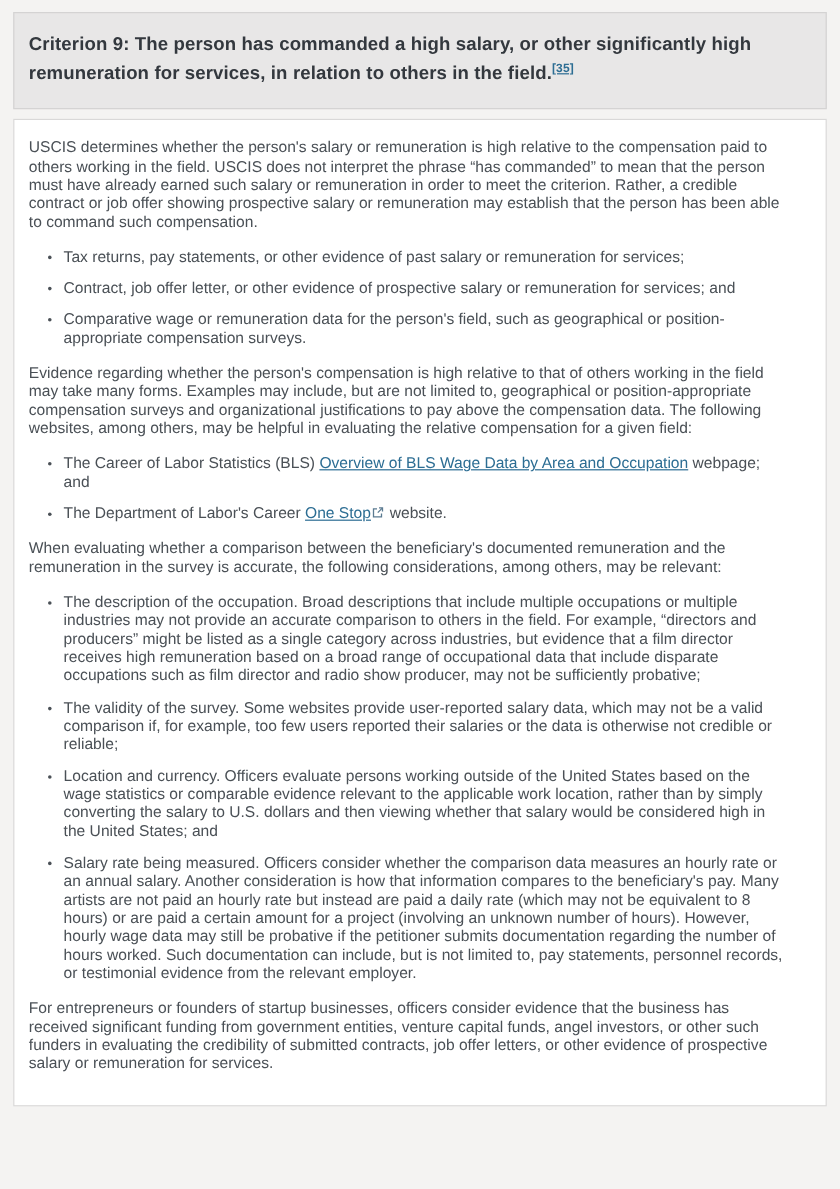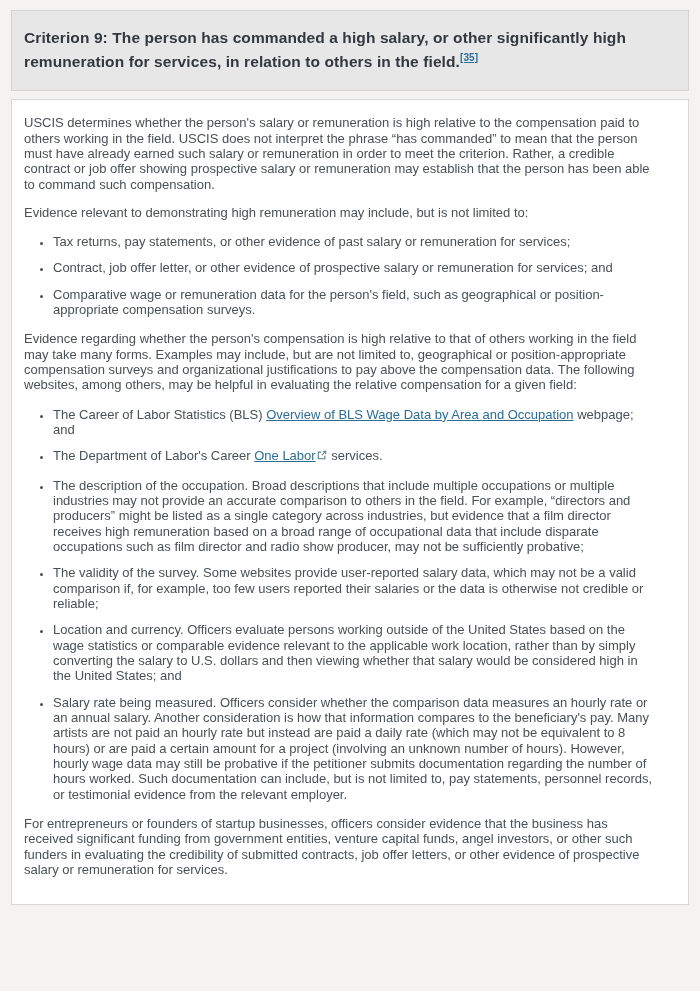--- a/index.html
+++ b/index.html
@@ -72,44 +72,44 @@
 <body>
 
 <div class="criterion-header">
   <h2><span>Criterion 9: The person has commanded a high salary, or other significantly high remuneration for services, in relation to others in the field.</span><a class="footnote-link">[35]</a></h2>
 </div>
 
 <div class="content-panel">
 
   <p>USCIS determines whether the person's salary or remuneration is high relative to the compensation paid to others working in the field. USCIS does not interpret the phrase “has commanded” to mean that the person must have already earned such salary or remuneration in order to meet the criterion. Rather, a credible contract or job offer showing prospective salary or remuneration may establish that the person has been able to command such compensation.</p>
 
-  <p>Evidence relevant to demonstrating high remuneration may include, but is not limited to:</p>
 
   <ul>
     <li>Tax returns, pay statements, or other evidence of past salary or remuneration for services;</li>
     <li>Contract, job offer letter, or other evidence of prospective salary or remuneration for services; and</li>
     <li>Comparative wage or remuneration data for the person's field, such as geographical or position-appropriate compensation surveys.</li>
   </ul>
 
 
   <p>Evidence regarding whether the person's compensation is high relative to that of others working in the field may take many forms. Examples may include, but are not limited to, geographical or position-appropriate compensation surveys and organizational justifications to pay above the compensation data. The following websites, among others, may be helpful in evaluating the relative compensation for a given field:</p>
 
   <ul>
     <li>
       <span>The Career of Labor Statistics (BLS) </span><a class="text-link">Overview of BLS Wage Data by Area and Occupation</a><span> webpage; and</span>
     </li>
     <li>
-      <span>The Department of Labor's Career </span><a class="text-link">One Labor</a><span class="ext-icon"><svg viewBox="0 0 12 12" fill="none" stroke="currentColor" stroke-width="1.3">
+      <span>The Department of Labor's Career </span><a class="text-link">One Stop</a><span class="ext-icon"><svg viewBox="0 0 12 12" fill="none" stroke="currentColor" stroke-width="1.3">
             <path d="M5 2.5H1.5v8h8V7"></path>
             <path d="M7 1.5h3.5V5"></path>
             <path d="M10.3 1.7 5.8 6.2"></path>
-          </svg></span><span> services.</span>
+          </svg></span><span> website.</span>
     </li>
   </ul>
 
+  <p>When evaluating whether a comparison between the beneficiary's documented remuneration and the remuneration in the survey is accurate, the following considerations, among others, may be relevant:</p>
 
   <ul>
     <li>The description of the occupation. Broad descriptions that include multiple occupations or multiple industries may not provide an accurate comparison to others in the field. For example, “directors and producers” might be listed as a single category across industries, but evidence that a film director receives high remuneration based on a broad range of occupational data that include disparate occupations such as film director and radio show producer, may not be sufficiently probative;</li>
     <li>The validity of the survey. Some websites provide user-reported salary data, which may not be a valid comparison if, for example, too few users reported their salaries or the data is otherwise not credible or reliable;</li>
     <li>Location and currency. Officers evaluate persons working outside of the United States based on the wage statistics or comparable evidence relevant to the applicable work location, rather than by simply converting the salary to U.S. dollars and then viewing whether that salary would be considered high in the United States; and</li>
     <li>Salary rate being measured. Officers consider whether the comparison data measures an hourly rate or an annual salary. Another consideration is how that information compares to the beneficiary's pay. Many artists are not paid an hourly rate but instead are paid a daily rate (which may not be equivalent to 8 hours) or are paid a certain amount for a project (involving an unknown number of hours). However, hourly wage data may still be probative if the petitioner submits documentation regarding the number of hours worked. Such documentation can include, but is not limited to, pay statements, personnel records, or testimonial evidence from the relevant employer.</li>
   </ul>
 
   <p>For entrepreneurs or founders of startup businesses, officers consider evidence that the business has received significant funding from government entities, venture capital funds, angel investors, or other such funders in evaluating the credibility of submitted contracts, job offer letters, or other evidence of prospective salary or remuneration for services.</p>
 

